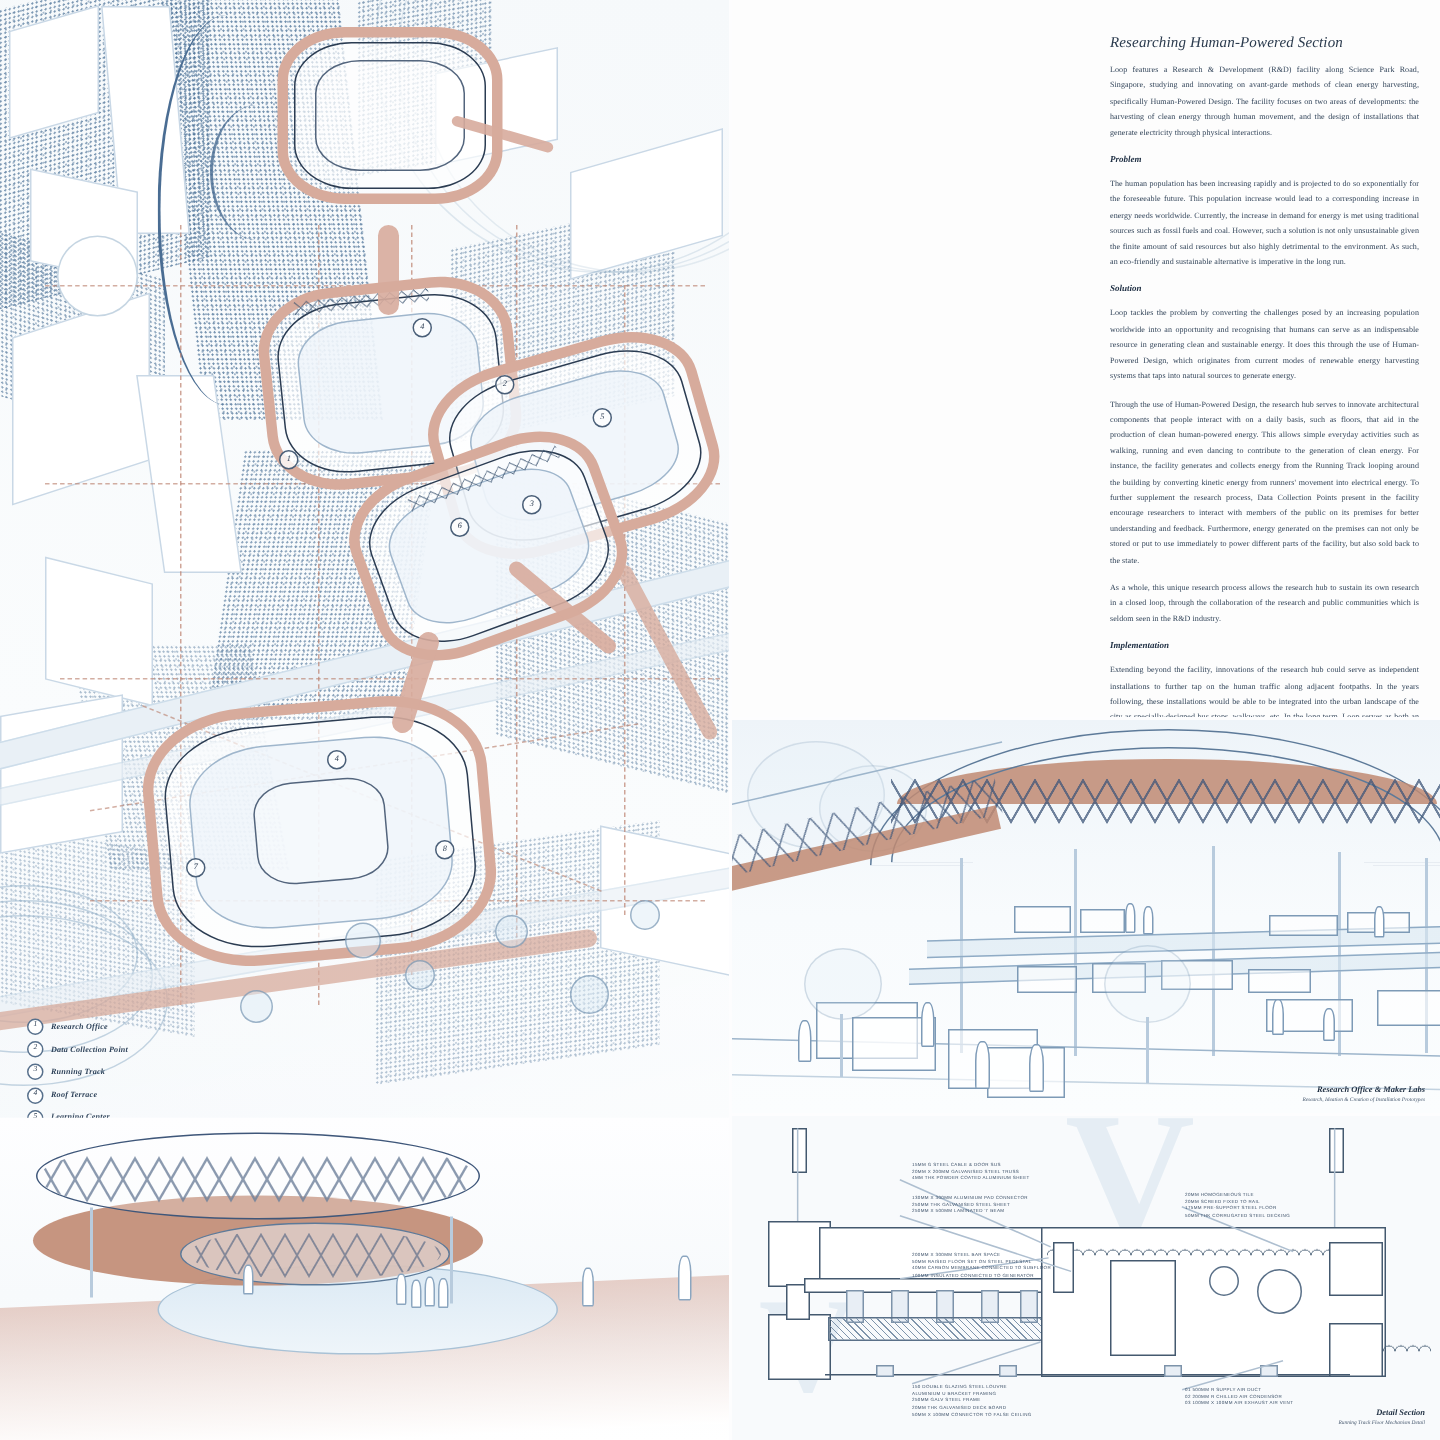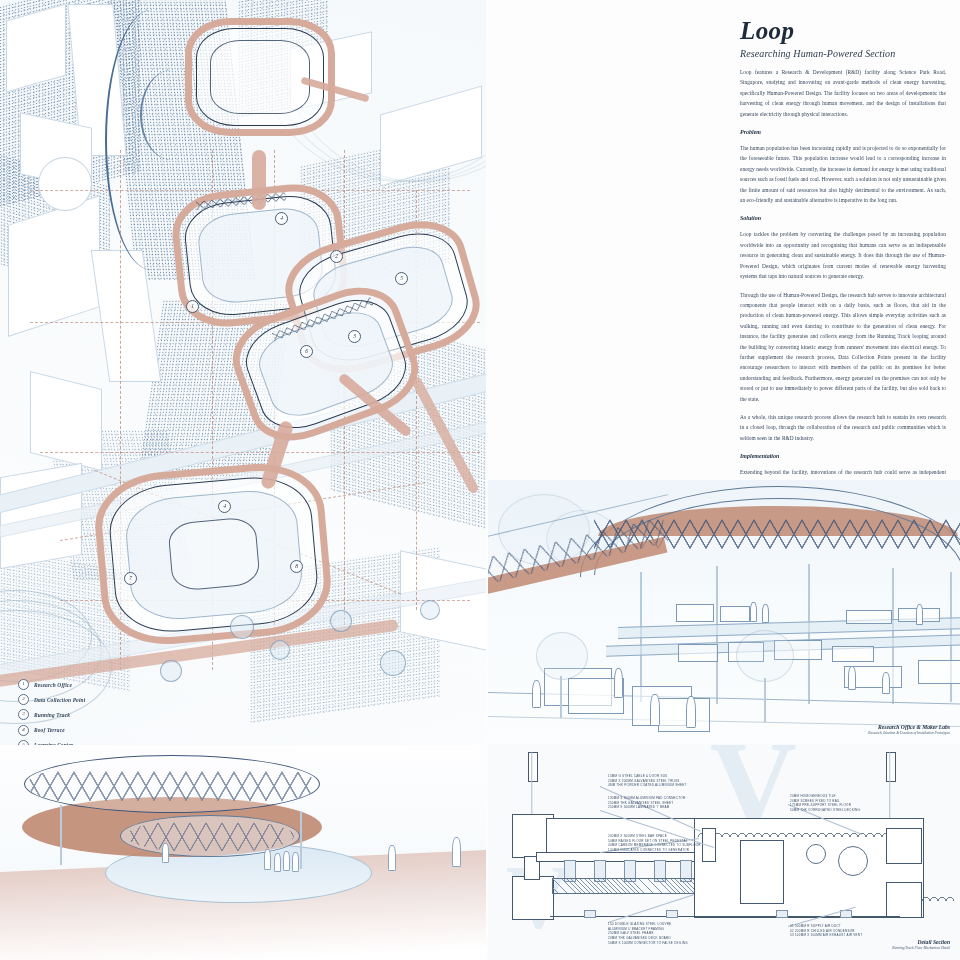--- a/index.html
+++ b/index.html
@@ -266,21 +266,20 @@
       <div class="person" style="left:283px;top:106px;width:5px;height:18px;"></div>
       <div class="person" style="left:292px;top:107px;width:5px;height:18px;"></div>
       <div class="person" style="left:388px;top:100px;width:6px;height:24px;"></div>
       <div class="person" style="left:452px;top:92px;width:7px;height:28px;"></div>
     </div>
   </div>
 
   <div class="panel" id="text-panel">
 
     <div id="txt-col" style="left:252px;top:18px;">
-      <div class="title">Loop</div>
       <div class="subtitle">Researching Human-Powered Section</div>
 
       <div class="bodyp">Loop features a Research &amp; Development (R&amp;D) facility along Science Park Road, Singapore, studying and innovating on avant-garde methods of clean energy harvesting, specifically Human-Powered Design. The facility focuses on two areas of developments: the harvesting of clean energy through human movement, and the design of installations that generate electricity through physical interactions.</div>
 
       <div class="head">Problem</div>
       <div class="bodyp">The human population has been increasing rapidly and is projected to do so exponentially for the foreseeable future. This population increase would lead to a corresponding increase in energy needs worldwide. Currently, the increase in demand for energy is met using traditional sources such as fossil fuels and coal. However, such a solution is not only unsustainable given the finite amount of said resources but also highly detrimental to the environment. As such, an eco-friendly and sustainable alternative is imperative in the long run.</div>
 
       <div class="head">Solution</div>
       <div class="bodyp">Loop tackles the problem by converting the challenges posed by an increasing population worldwide into an opportunity and recognising that humans can serve as an indispensable resource in generating clean and sustainable energy. It does this through the use of Human-Powered Design, which originates from current modes of renewable energy harvesting systems that taps into natural sources to generate energy.</div>
       <div class="bodyp">Through the use of Human-Powered Design, the research hub serves to innovate architectural components that people interact with on a daily basis, such as floors, that aid in the production of clean human-powered energy. This allows simple everyday activities such as walking, running and even dancing to contribute to the generation of clean energy. For instance, the facility generates and collects energy from the Running Track looping around the building by converting kinetic energy from runners' movement into electrical energy. To further supplement the research process, Data Collection Points present in the facility encourage researchers to interact with members of the public on its premises for better understanding and feedback. Furthermore, energy generated on the premises can not only be stored or put to use immediately to power different parts of the facility, but also sold back to the state.</div>

